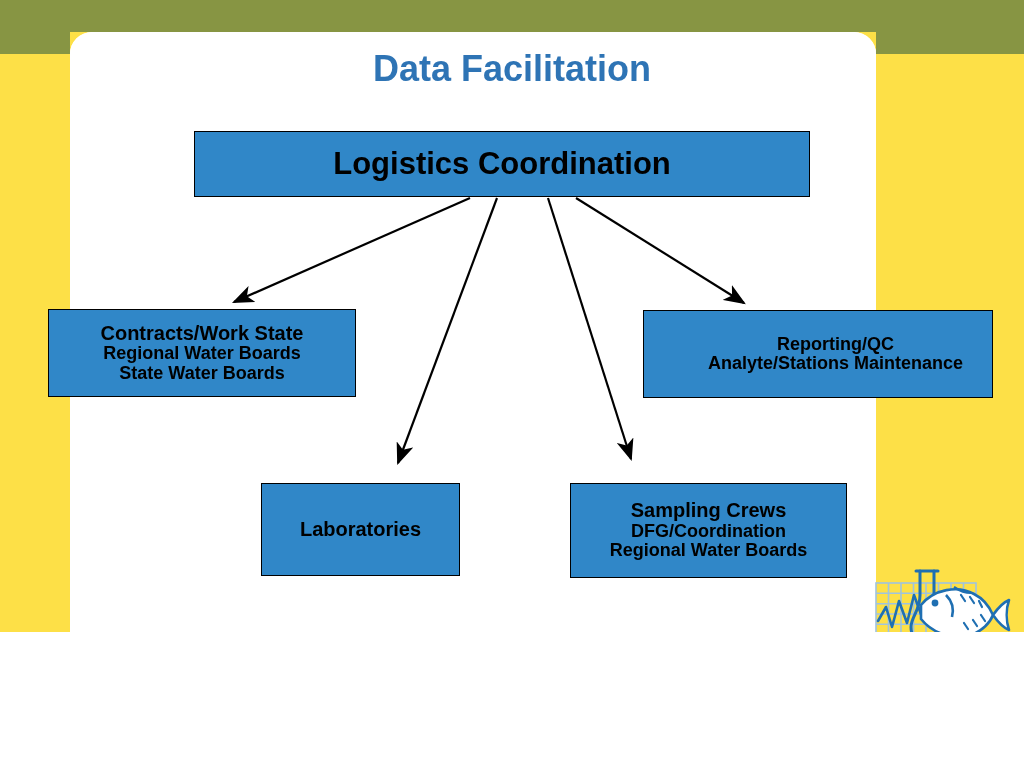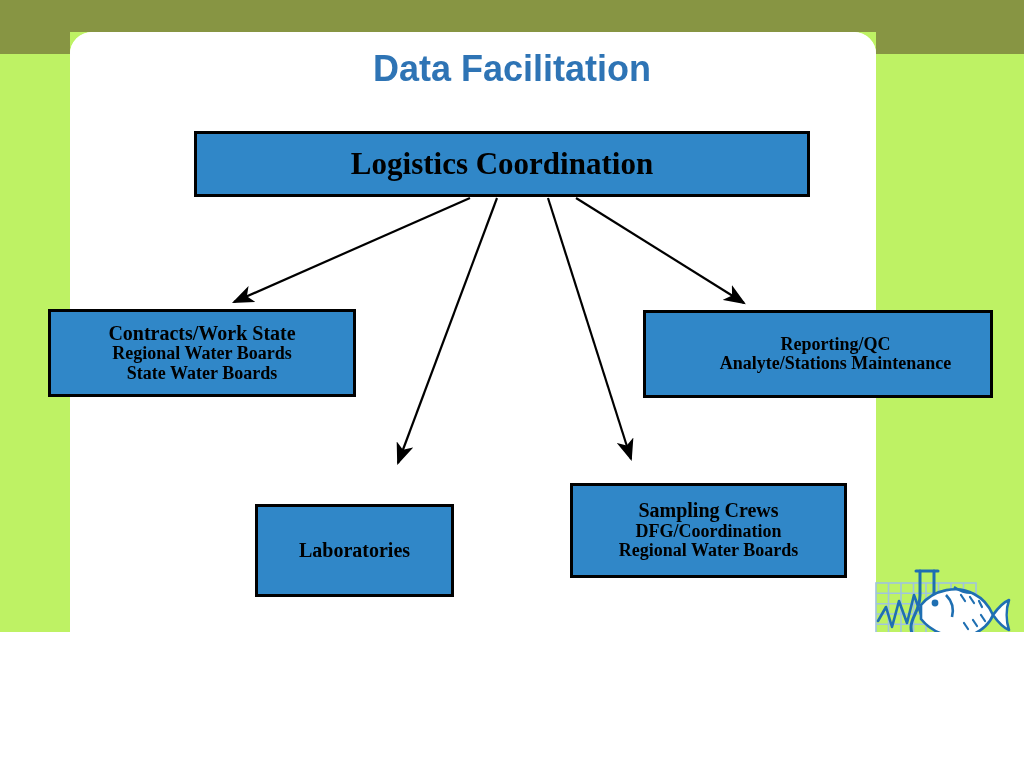--- a/index.html
+++ b/index.html
@@ -8,21 +8,21 @@
     background: #ffffff;
   }
   body {
     font-family: "Liberation Sans", sans-serif;
   }
   #slide {
     position: relative;
     width: 1024px;
     height: 632px;
     overflow: hidden;
-    background: #bef264;
+    background: #fde047;
   }
 
   
   .top-band {
     position: absolute;
     left: 0; top: 0;
     width: 1024px; height: 32px;
     background: #879543;
   }
   .top-band-ears {
@@ -97,30 +97,29 @@
     color: #2E74B5;
     letter-spacing: 0px;
     white-space: nowrap;
   }
 
   
   .node {
     position: absolute;
     box-sizing: border-box;
     background: #3087C8;
-    border: 3px solid #000000;
+    border: 1px solid #000000;
     display: flex;
     flex-direction: column;
     align-items: center;
     justify-content: center;
     text-align: right;
     color: #000000;
     line-height: 1.08;
     padding: 2px 4px;
-    font-family: Liberation Serif, serif;
   }
   .node .ttl {
     font-weight: bold;
   }
   .node .sub {
     font-weight: bold;
   }
 
   #node-root {
     left: 194px; top: 131px;
@@ -136,22 +135,22 @@
   #node-contracts .sub { font-size: 18px; }
 
   #node-datamgmt {
     left: 643px; top: 310px;
     width: 350px; height: 88px;
   }
   #node-datamgmt .ttl { font-size: 20px; }
   #node-datamgmt .sub { font-size: 18px; padding-left: 35px; }
 
   #node-labs {
-    left: 255px; top: 483px;
-    width: 199px; height: 93px; margin-top: 21px;
+    left: 261px; top: 483px;
+    width: 199px; height: 93px;
   }
   #node-labs .ttl { font-size: 20px; }
 
   #node-crews {
     left: 570px; top: 483px;
     width: 277px; height: 95px;
   }
   #node-crews .ttl { font-size: 20px; }
   #node-crews .sub { font-size: 18px; }
 

